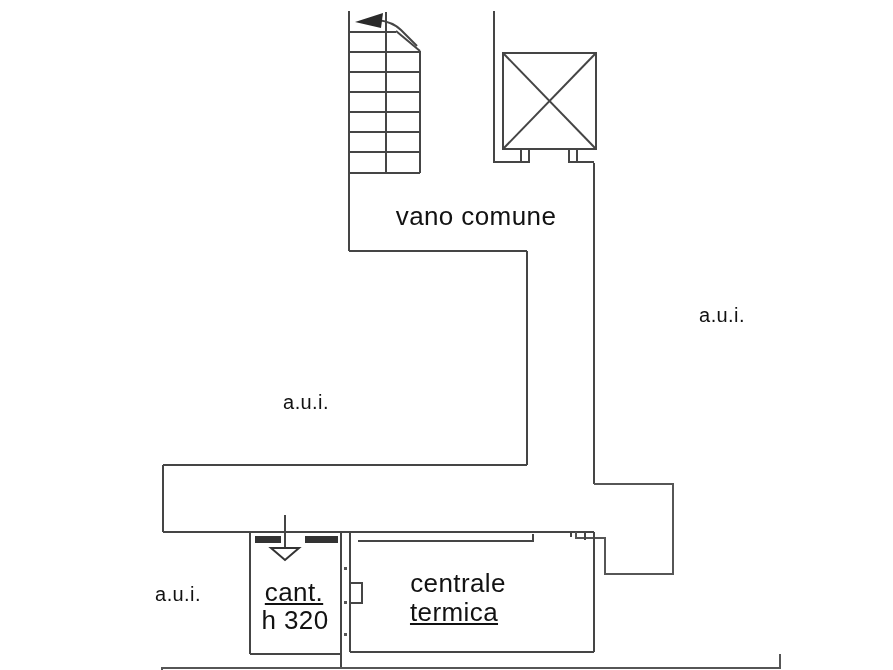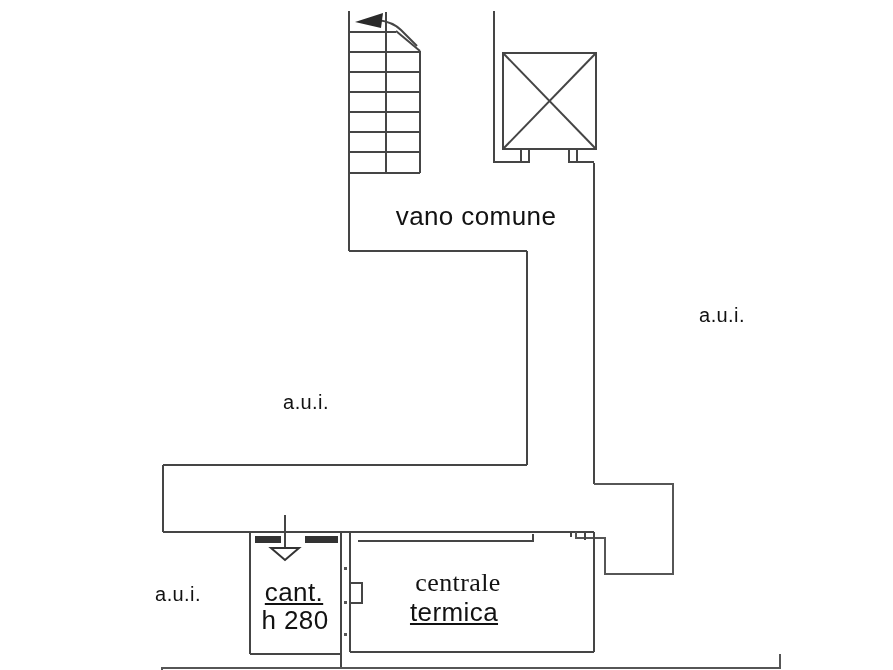--- a/index.html
+++ b/index.html
@@ -113,19 +113,19 @@
   <div class="lbl lbl-lg" style="left:476px;top:205px;">vano comune</div>
 
   <div class="lbl lbl-md" style="left:722px;top:304px;">a.u.i.</div>
 
   <div class="lbl lbl-md" style="left:306px;top:391px;">a.u.i.</div>
 
   <div class="lbl lbl-md" style="left:178px;top:583px;">a.u.i.</div>
 
   <div class="lbl lbl-lg" style="left:294px;top:581px;text-decoration:underline;">cant.</div>
 
-  <div class="lbl lbl-lg" style="left:295px;top:609px;">h 280</div>
+  <div class="lbl lbl-lg" style="left:295px;top:609px;">h 320</div>
 
-  <div class="lbl lbl-lg" style="left:458px;top:572px;font-family:Liberation Serif, serif;">centrale</div>
+  <div class="lbl lbl-lg" style="left:458px;top:572px;">centrale</div>
 
   <div class="lbl lbl-lg" style="left:454px;top:601px;text-decoration:underline;">termica</div>
 
 </div>
 
 </body></html>

